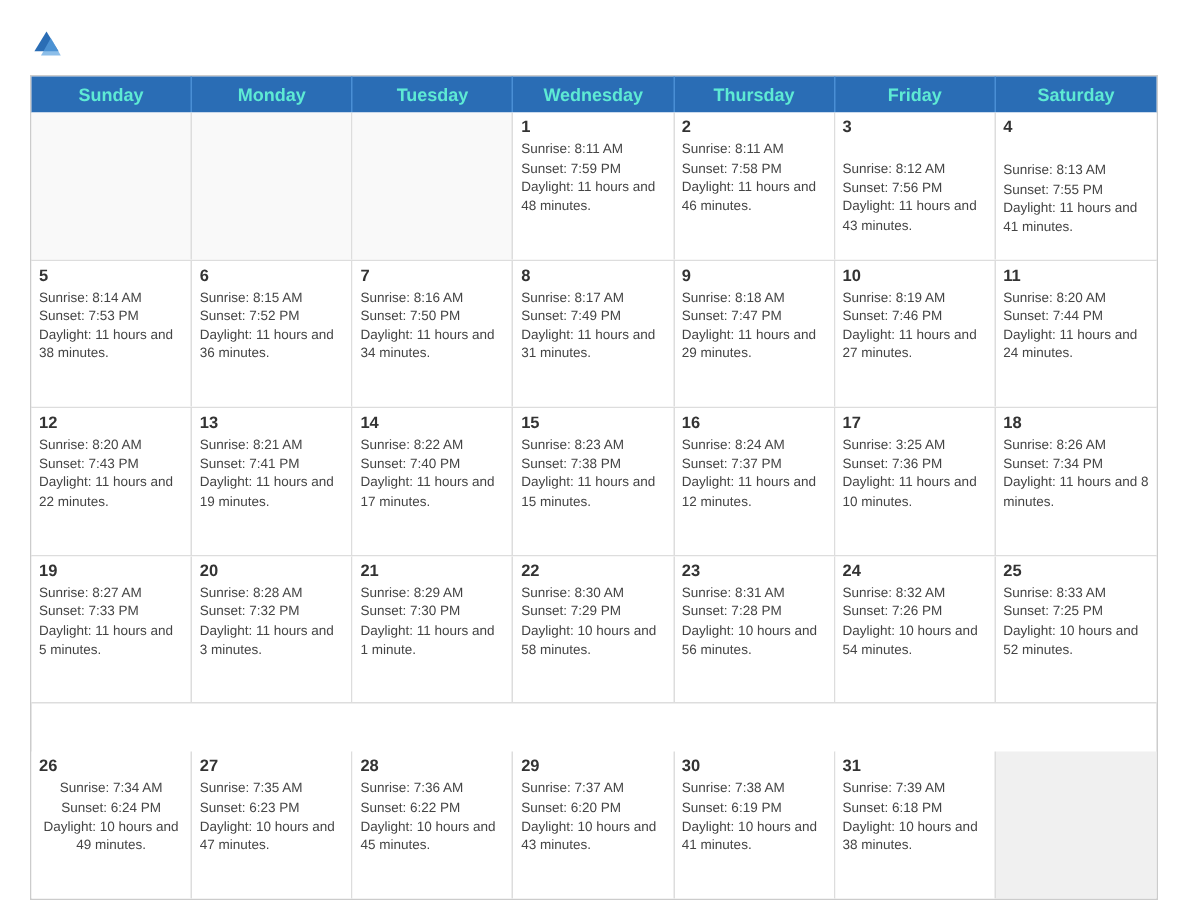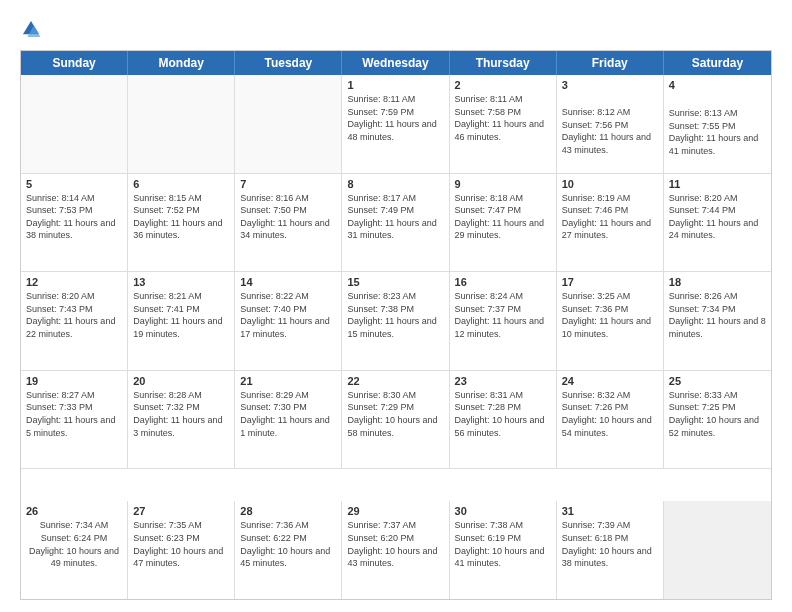--- a/index.html
+++ b/index.html
@@ -61,21 +61,21 @@
       display: flex;
       flex-direction: column;
       border: 1px solid #ccc;
     }
     .cal-header {
       display: grid;
       grid-template-columns: repeat(7, 1fr);
       background: #2a6db5;
     }
     .cal-header-cell {
-      color: #ffffff;
+      color: #5eead4;
       font-size: 12px;
       font-weight: bold;
       text-align: center;
       padding: 5px 2px;
       border-right: 1px solid #4a8fd5;
     }
     .cal-header-cell:last-child { border-right: none; }
     .cal-body {
       flex: 1;
       display: flex;

